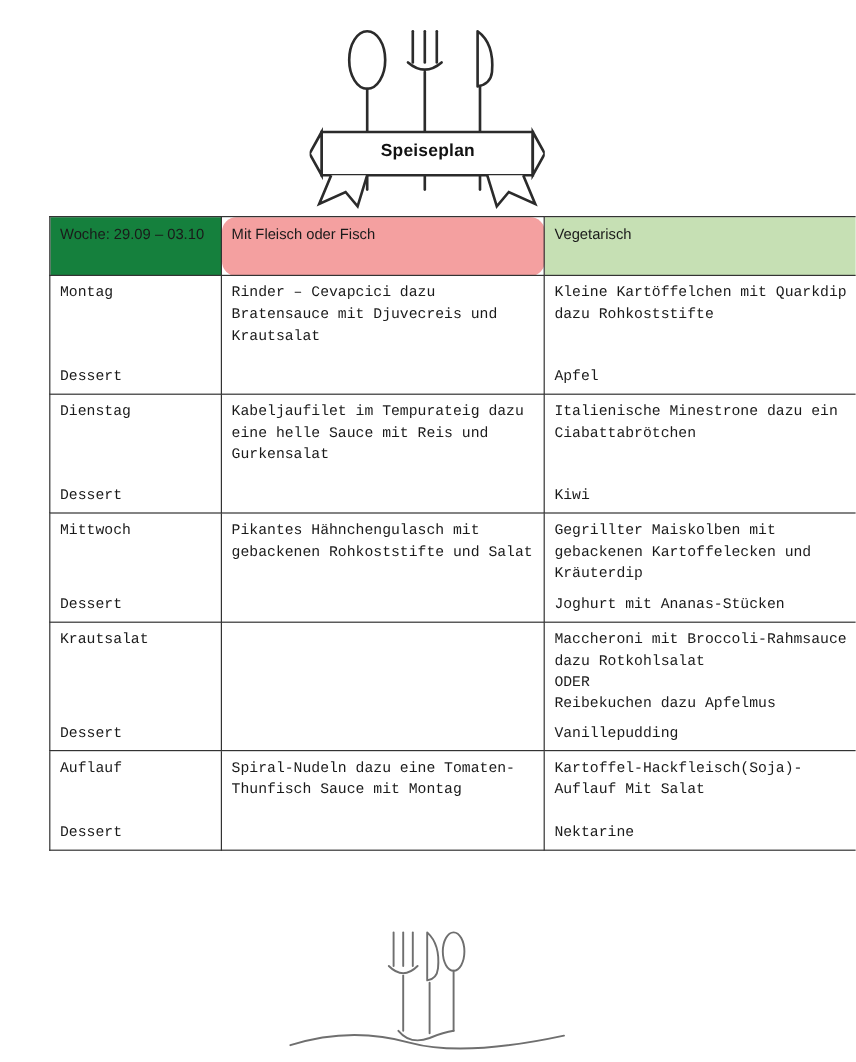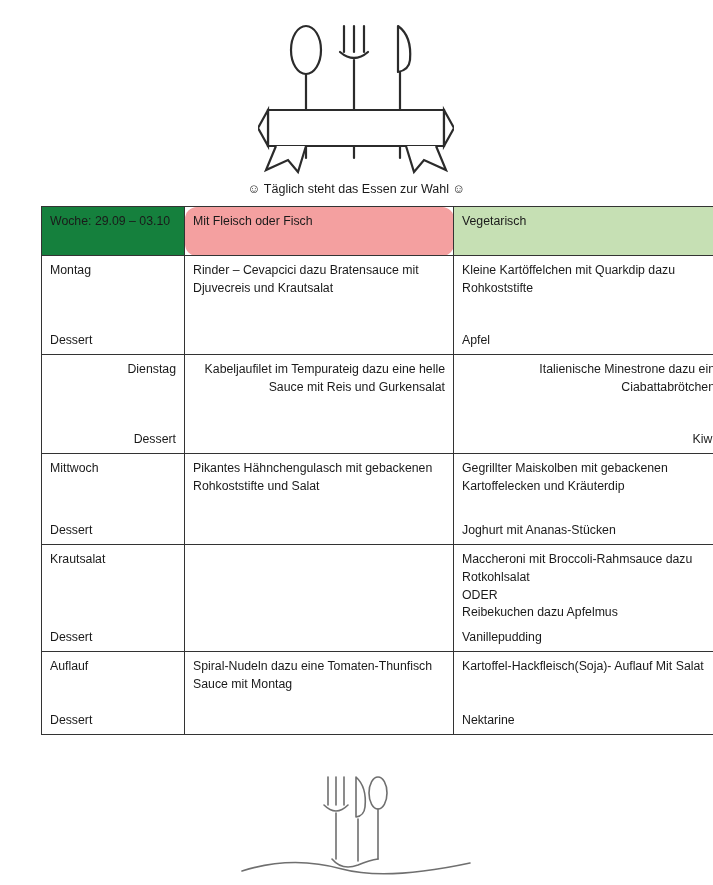--- a/index.html
+++ b/index.html
@@ -84,30 +84,31 @@
     background: #f4a0a0;
     border-radius: 12px;
   }
   .hdr-veg {
     background: #c6e0b4;
   }
   td.daycell, td.meatcell, td.vegcell {
     height: 1px; 
   }
   .row-mon td { height: 88px; }
-  .row-die td { height: 88px; text-align: right; }
+  .row-die td { height: 88px; }
   .row-mit td { height: 80px; }
   .row-don td { height: 96px; }
   .row-fre td { height: 72px; }
 
   .stack {
     display: flex;
     flex-direction: column;
     justify-content: space-between;
     height: 100%;
+    font-family: Liberation Mono, monospace;
   }
   .top-text { white-space: pre-line; }
   .bot-text { }
 
   
   .footer-svg {
     position: absolute;
     left: 236px;
     bottom: 4px;
   }
@@ -135,23 +136,23 @@
       </g>
 
       <g>
         <path d="M10 100 L186 100 L186 136 L10 136 Z" fill="#ffffff" stroke="#2b2b2b" stroke-width="2.2"></path>
         <path d="M10 100 L0 118 L10 136 Z" fill="#ffffff" stroke="#2b2b2b" stroke-width="2.2"></path>
         <path d="M186 100 L196 118 L186 136 Z" fill="#ffffff" stroke="#2b2b2b" stroke-width="2.2"></path>
         <path d="M18 136 L8 160 L30 150 L40 162 L48 136" fill="#ffffff" stroke="#2b2b2b" stroke-width="2.2"></path>
         <path d="M178 136 L188 160 L166 150 L156 162 L148 136" fill="#ffffff" stroke="#2b2b2b" stroke-width="2.2"></path>
       </g>
     </svg>
+    <div class="logo-title logo-title-pos">Speiseplan</div>
   </div>
 
-  <div class="subtitle">☺ Täglich steht das Essen zur Wahl ☺</div>
 
   <div class="table-wrap">
     <table class="menu">
       <tbody>
         <tr>
           <td class="col-day hdr-week" style="background: #15803d;">Woche: 29.09 – 03.10</td>
           <td class="col-meat hdr-meat" style="background: rgb(244, 160, 160);">Mit Fleisch oder Fisch</td>
           <td class="col-veg hdr-veg" style="background: rgb(198, 224, 180);">Vegetarisch</td>
         </tr>
 

